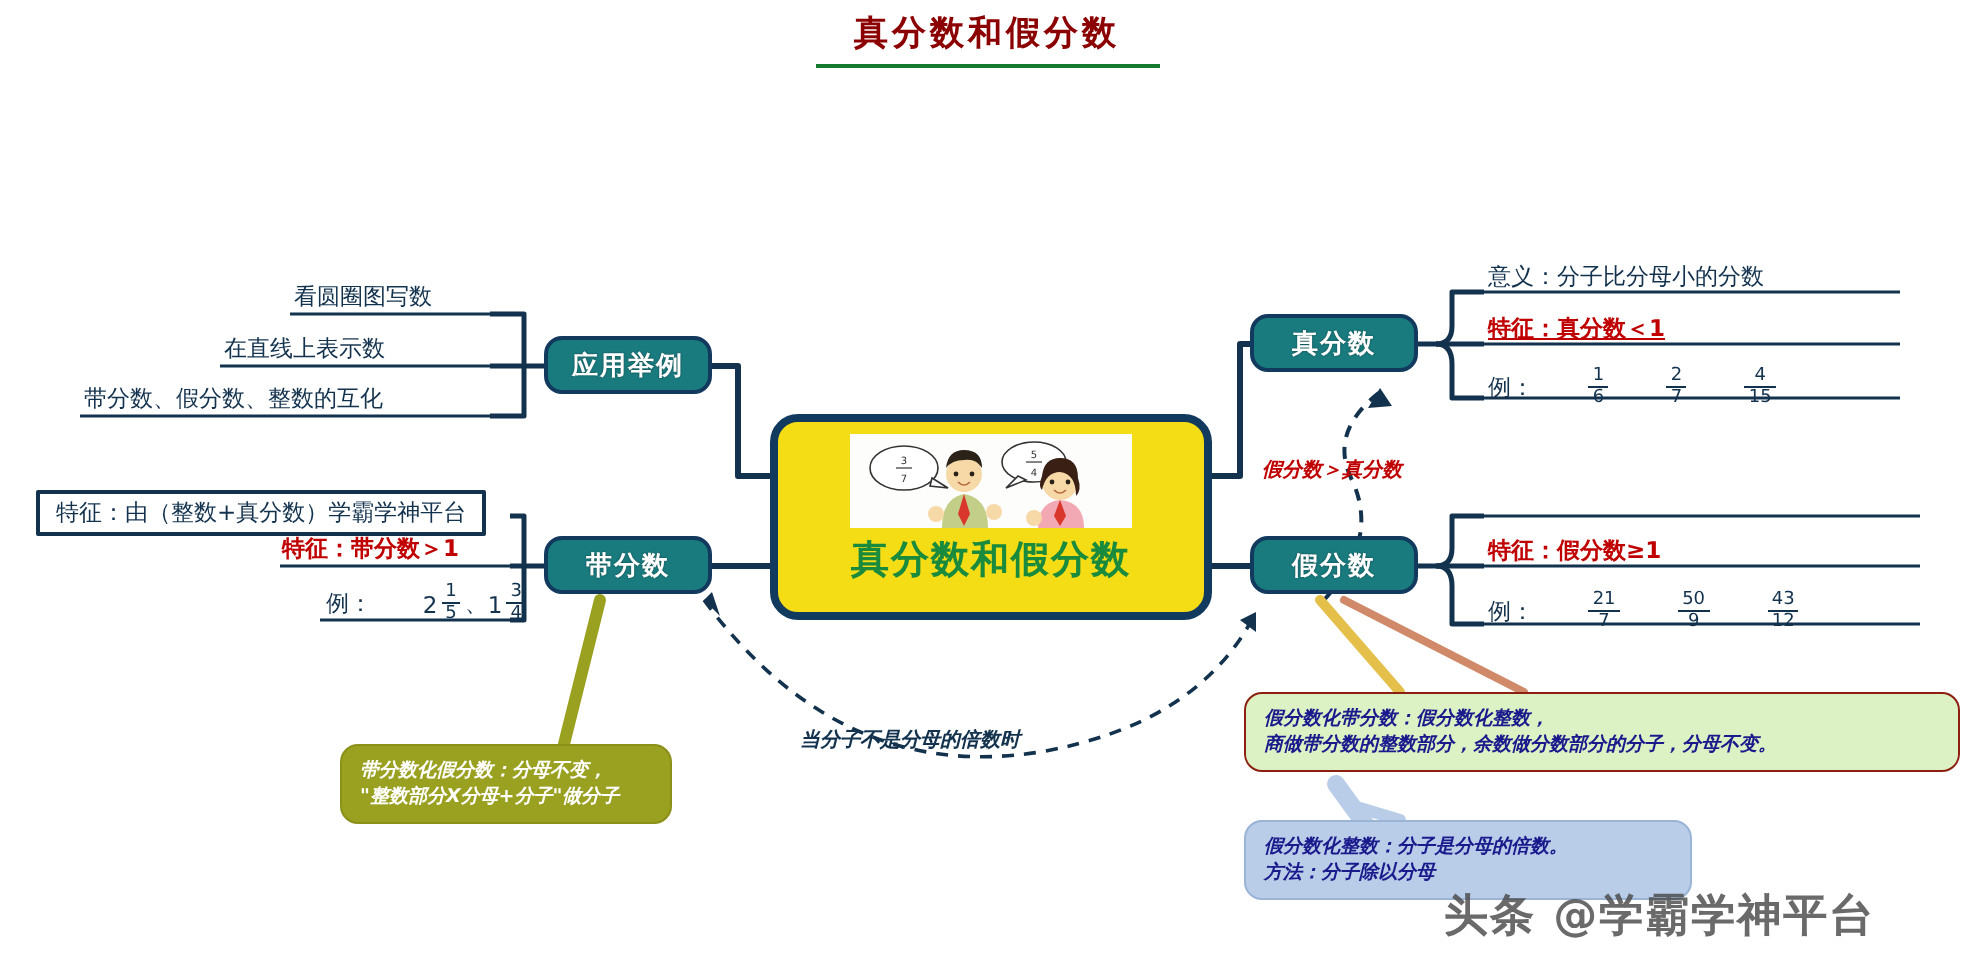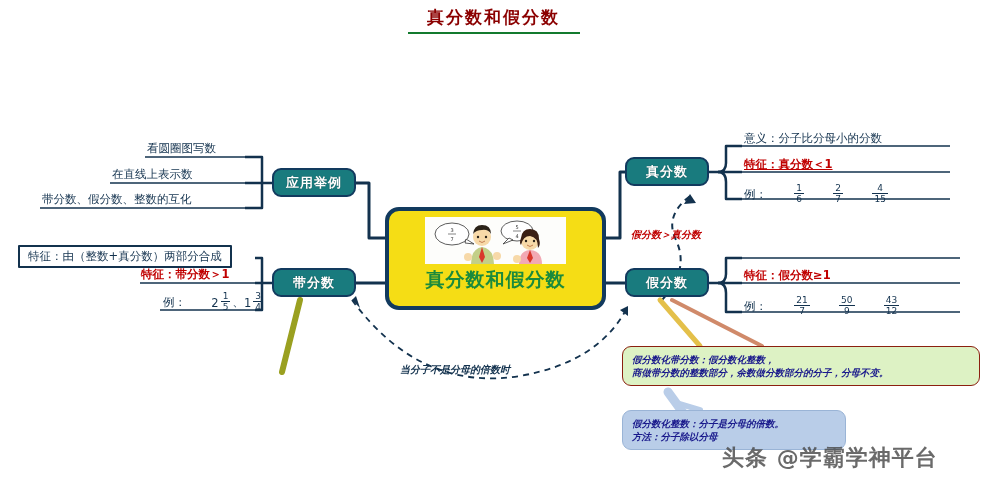--- a/index.html
+++ b/index.html
@@ -288,21 +288,21 @@
     <span>真分数</span>
   </div>
   <div class="abs teal-node" id="node-improper">
     <span>假分数</span>
   </div>
 
   <div class="abs leaf" style="left:147px; top:141px;">看圆圈图写数</div>
   <div class="abs leaf" style="left:112px; top:167px;">在直线上表示数</div>
   <div class="abs leaf" style="left:42px;  top:192px;">带分数、假分数、整数的互化</div>
 
-  <div class="abs leaf boxed" style="left:18px; top:245px;">特征：由（整数+真分数）两部分合成</div>
+  <div class="abs leaf boxed" style="left:18px; top:245px;">特征：由（整数+真分数）学霸学神平台</div>
   <div class="abs leaf red" style="left:141px; top:267px;">特征：带分数＞1</div>
   <div class="abs leaf" style="left:163px; top:292px;">
     <span>例：</span>
     <span class="exgap"></span>
     <span class="whole">2</span><span class="frac"><span class="num">1</span><span class="den">5</span></span><span>、</span><span class="whole">1</span><span class="frac"><span class="num">3</span><span class="den">4</span></span>
   </div>
 
   <div class="abs leaf" style="left:744px; top:131px;">意义：分子比分母小的分数</div>
   <div class="abs leaf red" style="left:744px; top:157px;text-decoration:underline;">特征：真分数＜1</div>
   <div class="abs leaf" style="left:744px; top:184px;">
@@ -322,20 +322,24 @@
     <span class="frac"><span class="num">21</span><span class="den">7</span></span>
     <span class="exgap"></span>
     <span class="frac"><span class="num">50</span><span class="den">9</span></span>
     <span class="exgap"></span>
     <span class="frac"><span class="num">43</span><span class="den">12</span></span>
   </div>
 
   <div class="abs annot" id="annot-compare">假分数＞真分数</div>
   <div class="abs annot" id="annot-when">当分子不是分母的倍数时</div>
 
+  <div class="abs callout" id="callout-mixed2improper">
+    <div>带分数化假分数：分母不变，</div>
+    <div>"整数部分X分母+分子"做分子</div>
+  </div>
 
   <div class="abs callout" id="callout-improper2mixed">
     <div>假分数化带分数：假分数化整数，</div>
     <div>商做带分数的整数部分，余数做分数部分的分子，分母不变。</div>
   </div>
 
   <div class="abs callout" id="callout-improper2int">
     <div>假分数化整数：分子是分母的倍数。</div>
     <div>方法：分子除以分母</div>
   </div>

